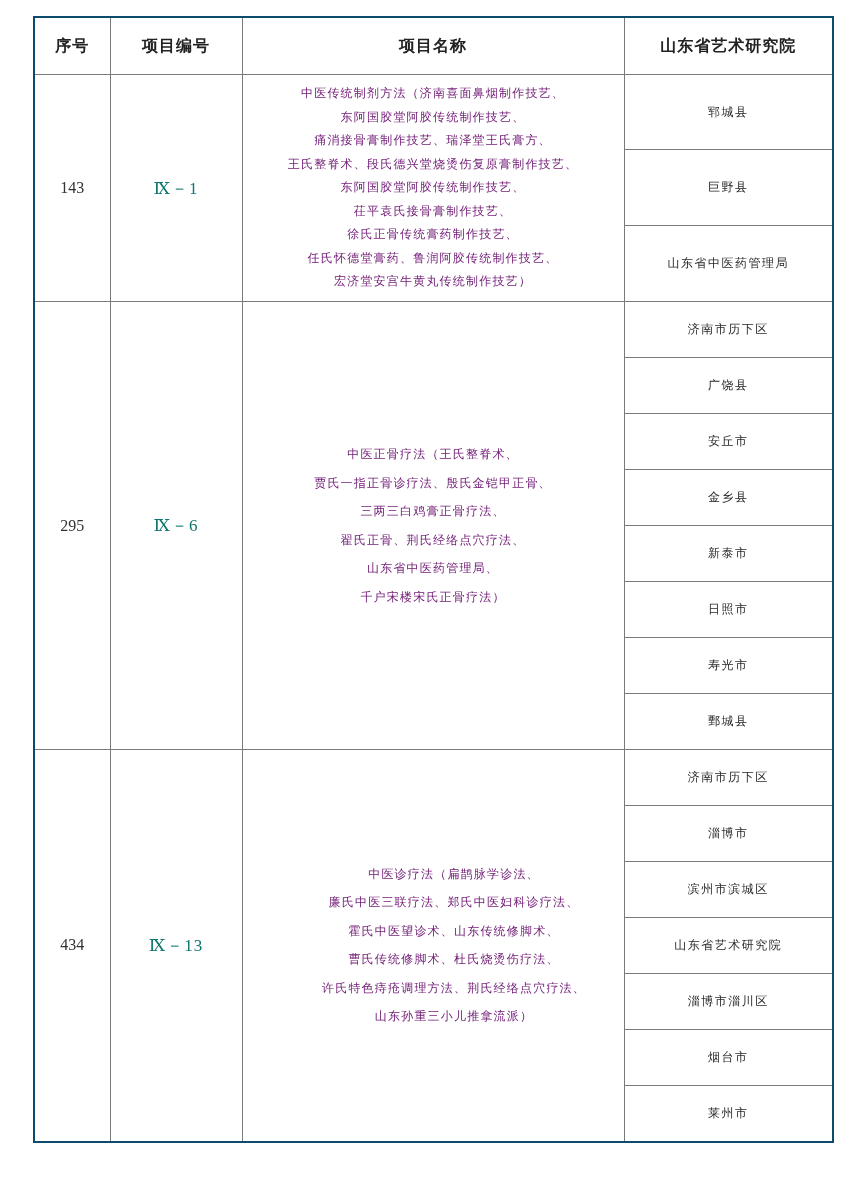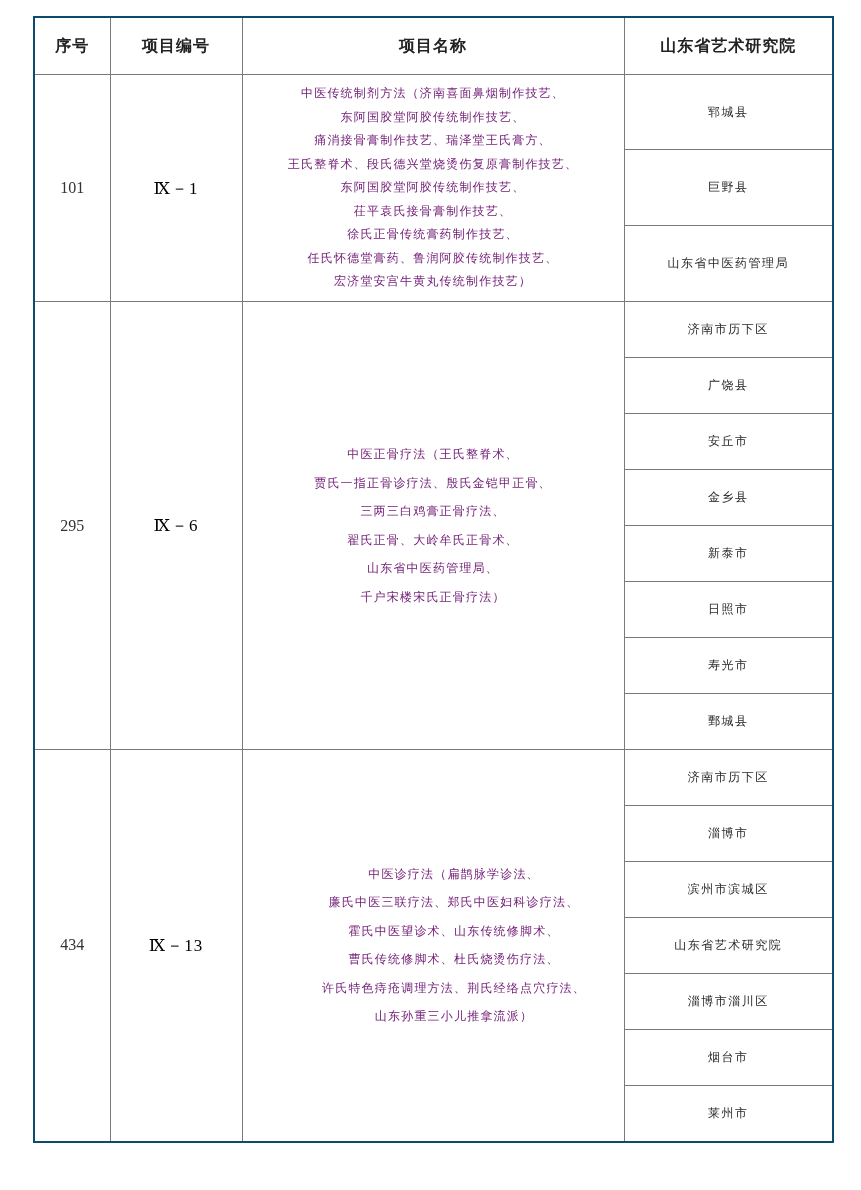--- a/index.html
+++ b/index.html
@@ -44,21 +44,21 @@
     .col-unit { width: 209px; }
 
     .num-cell {
       font-family: "Liberation Serif", "DejaVu Serif", serif;
       font-size: 16px;
       color: #333;
     }
     .code-cell {
       font-family: "Liberation Serif", "DejaVu Serif", serif;
       font-size: 17px;
-      color: #000000;
+      color: #0f766e;
       letter-spacing: 1px;
     }
     .name-cell {
       font-size: 12px;
       line-height: 23.5px;
       color: #701a75;
       letter-spacing: 1.2px;
       padding: 0 2px;
       font-family: Liberation Serif, serif;
     }
@@ -90,21 +90,21 @@
     <tr>
       <th>序号</th>
       <th>项目编号</th>
       <th>项目名称</th>
       <th>山东省艺术研究院</th>
     </tr>
   </thead>
   <tbody>
 
     <tr class="unit-row-r1">
-      <td rowspan="3" class="num-cell">101</td>
+      <td rowspan="3" class="num-cell">143</td>
       <td rowspan="3" class="code-cell">Ⅸ－1</td>
       <td rowspan="3" class="name-cell">
         <span class="name-line">中医传统制剂方法（济南喜面鼻烟制作技艺、</span>
         <span class="name-line">东阿国胶堂阿胶传统制作技艺、</span>
         <span class="name-line">痛消接骨膏制作技艺、瑞泽堂王氏膏方、</span>
         <span class="name-line">王氏整脊术、段氏德兴堂烧烫伤复原膏制作技艺、</span>
         <span class="name-line">东阿国胶堂阿胶传统制作技艺、</span>
         <span class="name-line">茌平袁氏接骨膏制作技艺、</span>
         <span class="name-line">徐氏正骨传统膏药制作技艺、</span>
         <span class="name-line">任氏怀德堂膏药、鲁润阿胶传统制作技艺、</span>
@@ -119,21 +119,21 @@
       <td class="unit-cell">山东省中医药管理局</td>
     </tr>
 
     <tr class="unit-row-r2">
       <td rowspan="8" class="num-cell">295</td>
       <td rowspan="8" class="code-cell">Ⅸ－6</td>
       <td rowspan="8" class="name-cell" style="line-height:28.5px;">
         <span class="name-line">中医正骨疗法（王氏整脊术、</span>
         <span class="name-line">贾氏一指正骨诊疗法、殷氏金铠甲正骨、</span>
         <span class="name-line">三两三白鸡膏正骨疗法、</span>
-        <span class="name-line">翟氏正骨、大岭牟氏正骨术、</span>
+        <span class="name-line">翟氏正骨、荆氏经络点穴疗法、</span>
         <span class="name-line">山东省中医药管理局、</span>
         <span class="name-line">千户宋楼宋氏正骨疗法）</span>
       </td>
       <td class="unit-cell">济南市历下区</td>
     </tr>
     <tr class="unit-row-r2">
       <td class="unit-cell">广饶县</td>
     </tr>
     <tr class="unit-row-r2">
       <td class="unit-cell">安丘市</td>

